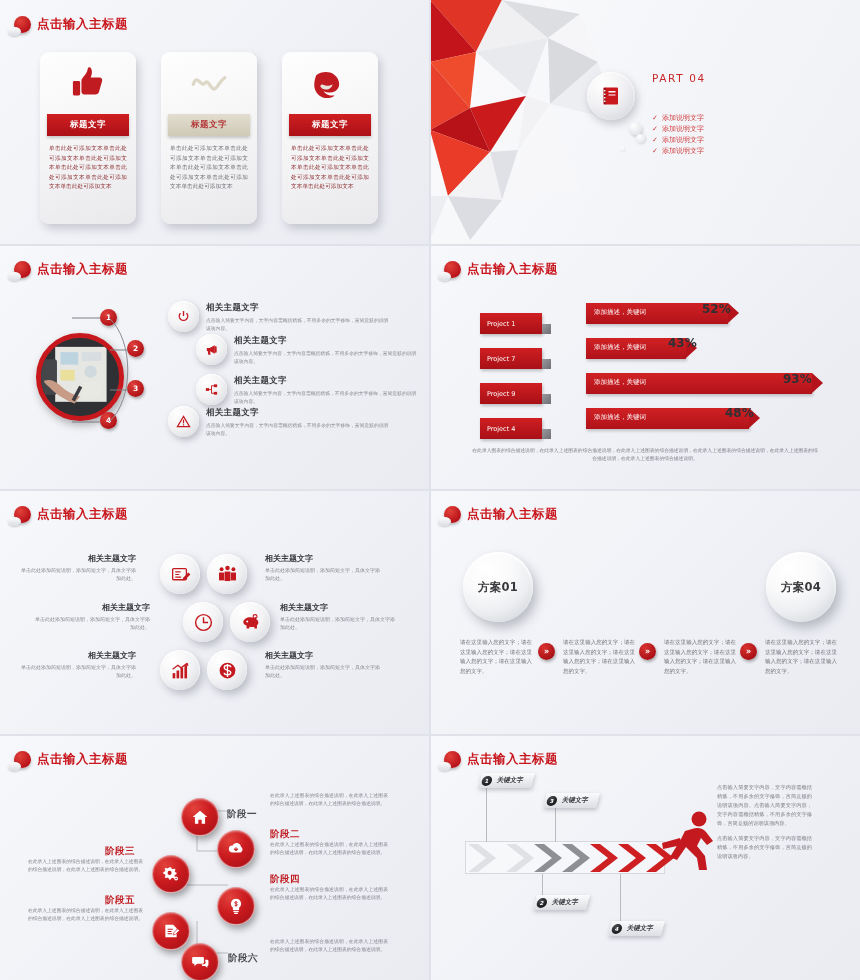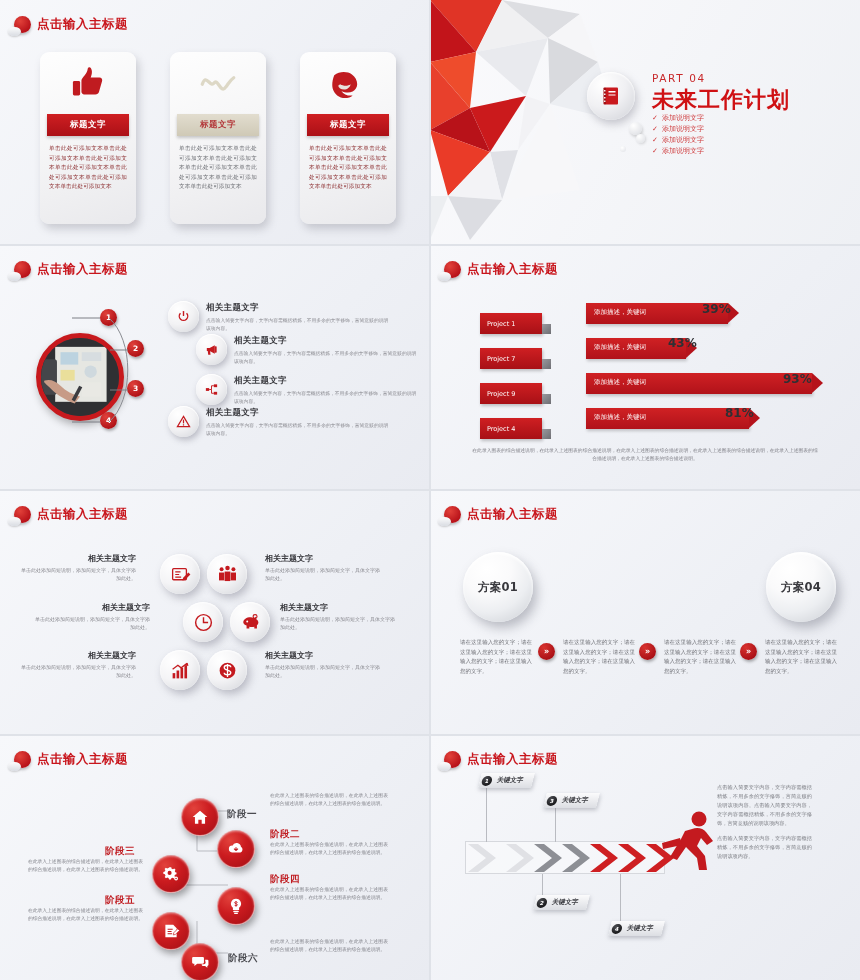--- a/index.html
+++ b/index.html
@@ -36,21 +36,21 @@
     width:13px;height:9px;border-radius:50%;
     background:linear-gradient(180deg,#fdfdfd,#d9dce2);
     box-shadow:0 1px 2px rgba(0,0,0,.18);
   }
   .stitle .txt{
     font-size:12.5px; font-weight:bold; color:#c8161d; letter-spacing:.5px;
     font-family:"DejaVu Sans", sans-serif;
   }
 
   
-  .cards{ position:absolute; left:40px; top:52px; display:flex; gap:34px; }
+  .cards{ position:absolute; left:40px; top:52px; display:flex; gap:25px; }
   .card{
     width:96px; height:172px;
     background:linear-gradient(160deg,#fefefe 0%,#f6f6f7 45%,#e9e9ec 100%);
     border-radius:9px;
     box-shadow:3px 5px 9px rgba(120,120,135,.33);
     display:flex; flex-direction:column; align-items:center;
     overflow:hidden;
   }
   .card .ico{ height:62px; display:flex; align-items:center; justify-content:center; }
   .card .ico svg{ width:42px; height:42px; }
@@ -290,21 +290,20 @@
             <rect x="10" y="33" width="3" height="3" fill="#f3f3f3"></rect>
             <rect x="19" y="14" width="14" height="3" fill="#fff"></rect>
             <rect x="19" y="21" width="14" height="2" fill="#fff"></rect>
           </svg>
       </div>
       <div class="bub1"></div>
       <div class="bub2"></div>
       <div class="bub3"></div>
 
       <div class="part">PART  04</div>
-      <div class="big">未来工作计划</div>
       <ul>
         <li>
             <span class="ck">✓</span>
             <span>添加说明文字</span>
           </li>
         <li>
             <span class="ck">✓</span>
             <span>添加说明文字</span>
           </li>
         <li>
@@ -408,21 +407,21 @@
 
     <div class="bars">
 
       <div class="barRow" style="left:50px; top:58px; width:330px">
         <div class="blabel">Project 1</div>
         <div class="bfold"></div>
         <div class="barrow" style="width:142px">
           <span class="cap">添加描述，关键词</span>
           <span class="tip"></span>
         </div>
-        <div class="pct" style="left:222px; top:-1px">39%</div>
+        <div class="pct" style="left:222px; top:-1px">52%</div>
       </div>
 
       <div class="barRow" style="left:50px; top:93px; width:330px">
         <div class="blabel">Project 7</div>
         <div class="bfold"></div>
         <div class="barrow" style="width:100px">
           <span class="cap">添加描述，关键词</span>
           <span class="tip"></span>
         </div>
         <div class="pct" style="left:188px; top:-2px">43%</div>
@@ -438,21 +437,21 @@
         <div class="pct" style="left:303px; top:-1px">93%</div>
       </div>
 
       <div class="barRow" style="left:50px; top:163px; width:330px">
         <div class="blabel">Project 4</div>
         <div class="bfold"></div>
         <div class="barrow" style="width:163px">
           <span class="cap">添加描述，关键词</span>
           <span class="tip"></span>
         </div>
-        <div class="pct" style="left:245px; top:-2px">81%</div>
+        <div class="pct" style="left:245px; top:-2px">48%</div>
       </div>
 
       <div class="barcap">在此录入图表的综合描述说明，在此录入上述图表的综合描述说明，在此录入上述图表的综合描述说明，在此录入上述图表的综合描述说明，在此录入上述图表的综合描述说明，在此录入上述图表的综合描述说明。</div>
     </div>
   </div>
 
   <div class="slide r2 cL">
     <div class="stitle">
       <span class="dot"></span>
       <span class="txt">点击输入主标题</span>

